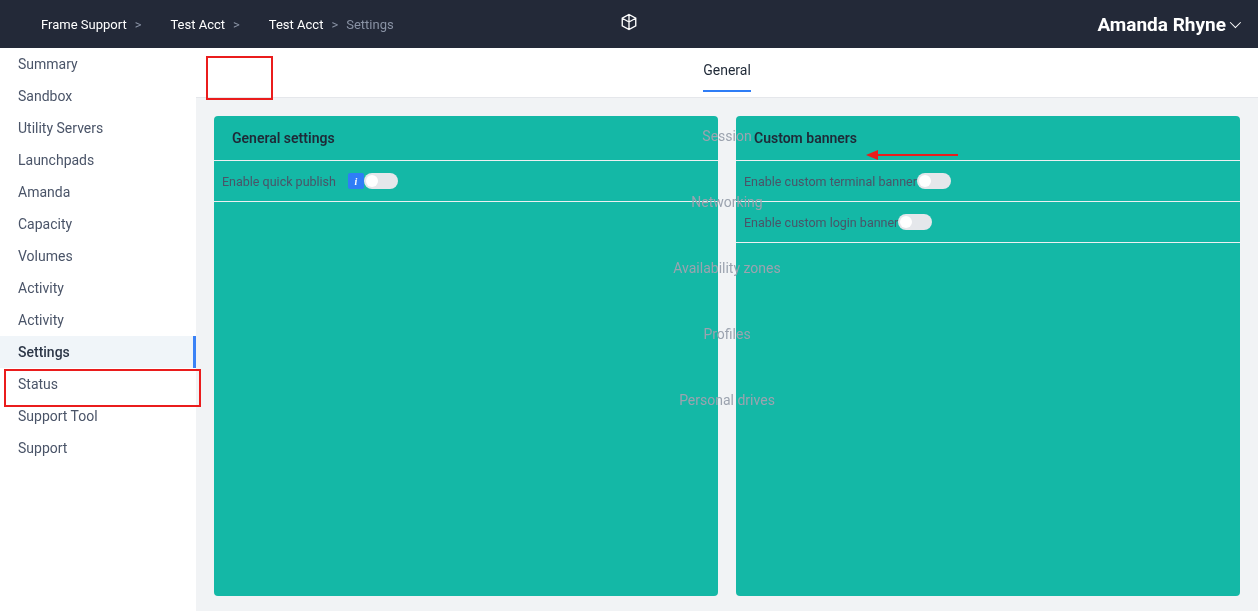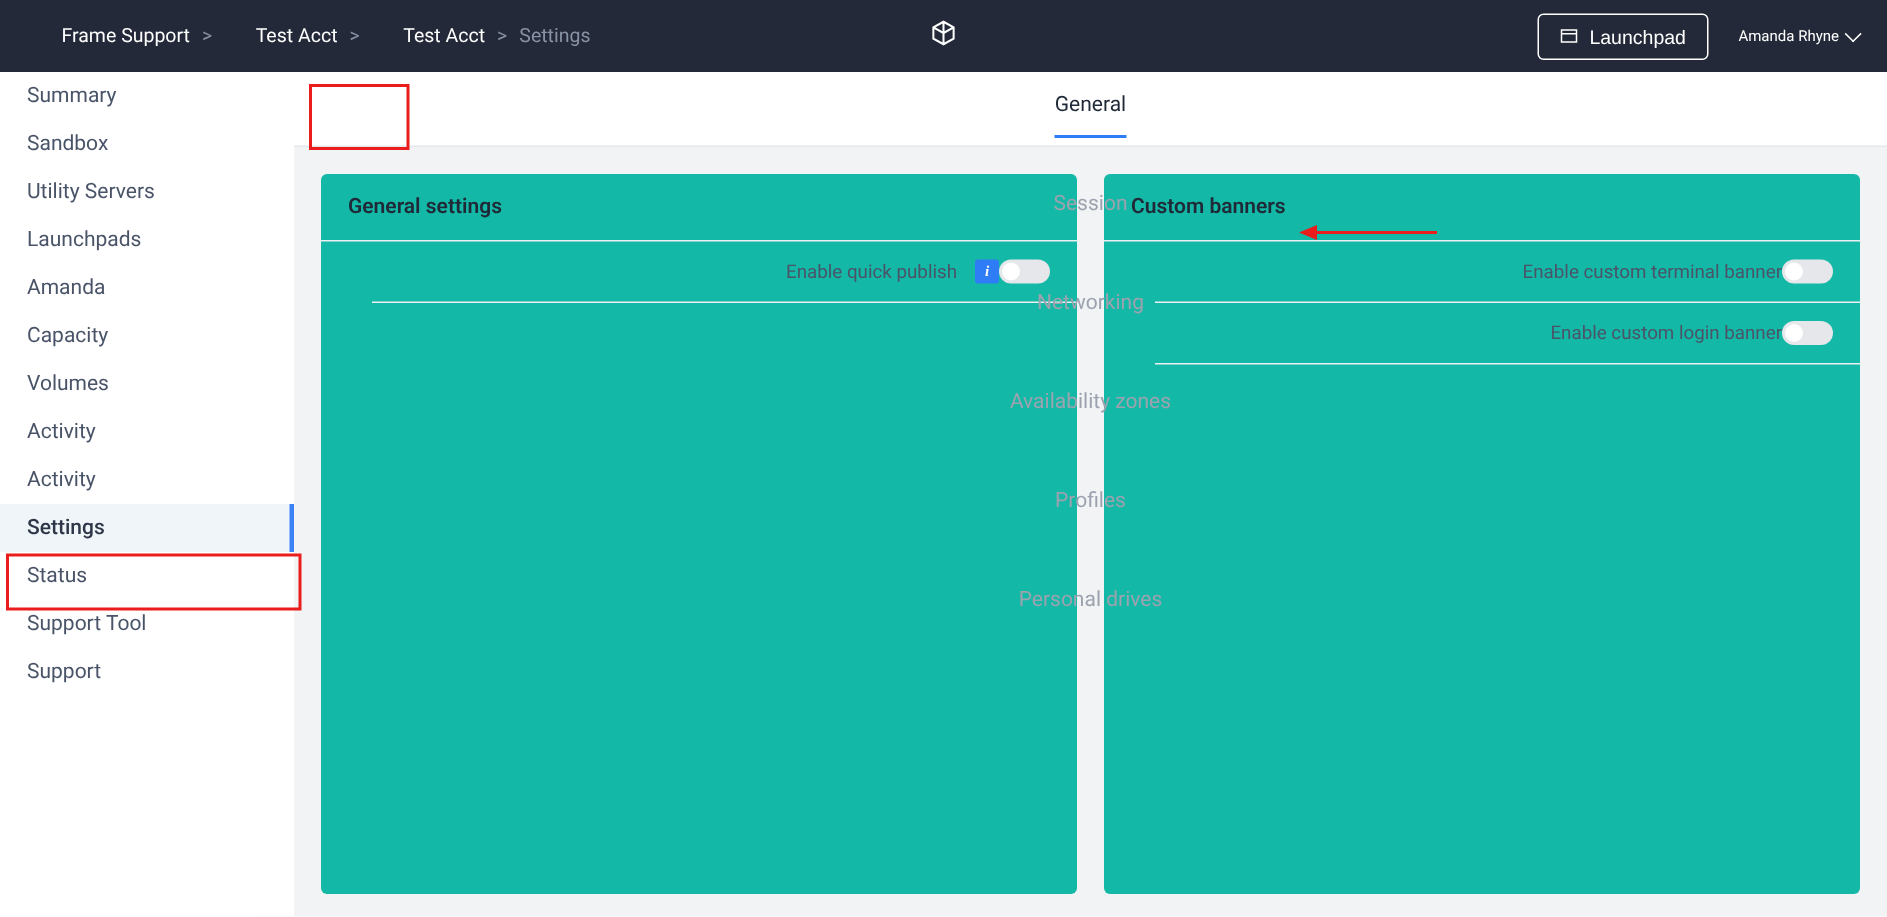--- a/index.html
+++ b/index.html
@@ -56,25 +56,26 @@
       color: #fff;
       padding: 7px 14px;
       font-size: 13px;
       cursor: pointer;
       display: flex;
       align-items: center;
       gap: 8px;
     }
     .user-menu {
       color: #fff;
-      font-size: 10px;
+      font-size: 19px;
       cursor: pointer;
       display: flex;
       align-items: center;
       gap: 4px;
+      font-weight: bold;
     }
     .content-area {
       display: flex;
       height: calc(611px - 48px);
     }
     .sidebar {
       width: 196px;
       background: #fff;
     }
     .sidebar-item {
@@ -155,24 +156,23 @@
       display: flex; align-items: center;
     }
     .panel-title {
       font-size: 14px;
       font-weight: 600;
       color: #1f2937;
     }
     .panel-row {
       display: flex;
       align-items: center;
-      justify-content: flex-end;
-      padding: 12px 18px;
+      justify-content: flex-start;
+      padding: 12px 8px;
       border-bottom: 1px solid #edf0f2;
-      margin-left: 34px;
     }
     .panel-row-label {
       font-size: 12.5px;
       color: #4a5468;
       display: flex; align-items: center; gap: 12px;
     }
     .info-badge {
       background: #2f7df6;
       color: #fff;
       width: 16px; height: 16px;
@@ -238,27 +238,20 @@
     <span class="breadcrumb-item">Test Acct</span>
     <span class="breadcrumb-sep">&gt;</span>
     <span class="breadcrumb-current">Settings</span>
   </div>
   <div class="header-center">
     <svg class="cube-icon" width="18" height="18" viewBox="0 0 24 24">
         <path d="M12 2 L21 7 L21 17 L12 22 L3 17 L3 7 Z M12 2 L12 12 M12 12 L21 7 M12 12 L3 7 M12 12 L12 22" fill="none" stroke="#fff" stroke-width="1.8"></path>
       </svg>
   </div>
   <div class="header-right">
-    <button class="launchpad-btn">
-      <svg width="12" height="12" viewBox="0 0 12 12">
-          <rect x="1" y="2" width="10" height="8" fill="none" stroke="#fff" stroke-width="1"></rect>
-          <line x1="1" y1="4.5" x2="11" y2="4.5" stroke="#fff" stroke-width="1"></line>
-        </svg>
-      <span>Launchpad</span>
-    </button>
     <div class="user-menu">
       <span>Amanda Rhyne</span>
       <span class="chevron-down"></span>
     </div>
   </div>
 </div>
 
 <div class="content-area">
   <div class="sidebar">
     <div class="sidebar-item">Summary</div>

